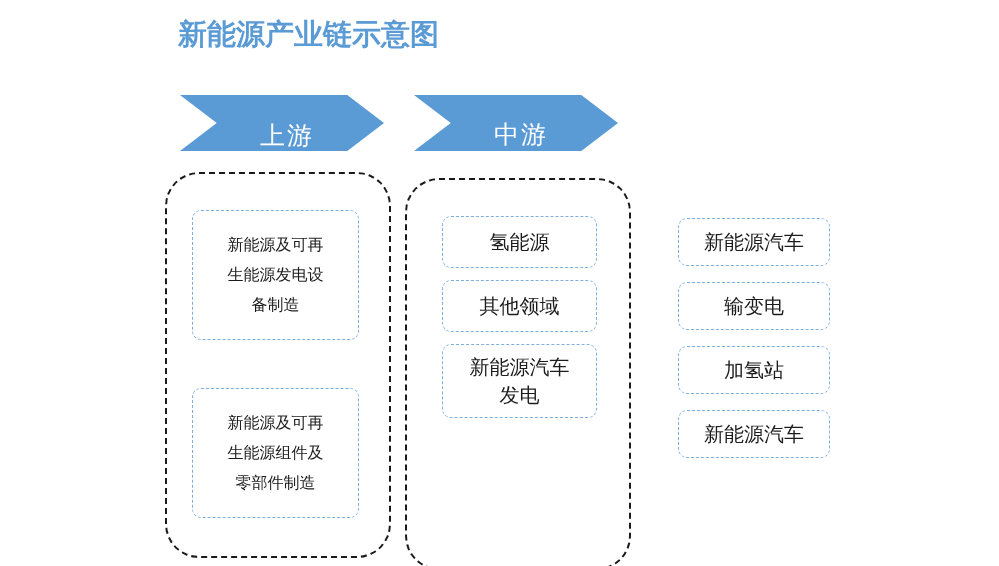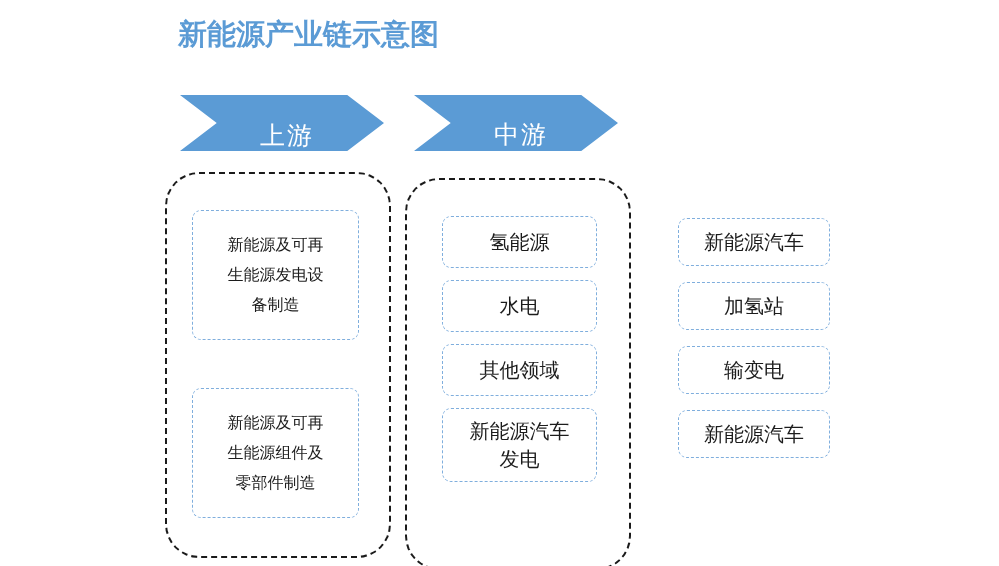--- a/index.html
+++ b/index.html
@@ -161,26 +161,25 @@
     <div class="item-box">新能源及可再
 生能源发电设
 备制造</div>
     <div class="item-box">新能源及可再
 生能源组件及
 零部件制造</div>
   </div>
 
   <div class="column" id="column-midstream">
     <div class="item-box">氢能源</div>
-    <div class="item-box">水电</div>
     <div class="item-box">其他领域</div>
     <div class="item-box two-line">新能源汽车
 发电</div>
   </div>
 
   <div class="column" id="column-downstream">
     <div class="item-box">新能源汽车</div>
+    <div class="item-box">输变电</div>
     <div class="item-box">加氢站</div>
-    <div class="item-box">输变电</div>
     <div class="item-box">新能源汽车</div>
   </div>
 
 </div>
 
 </body></html>

